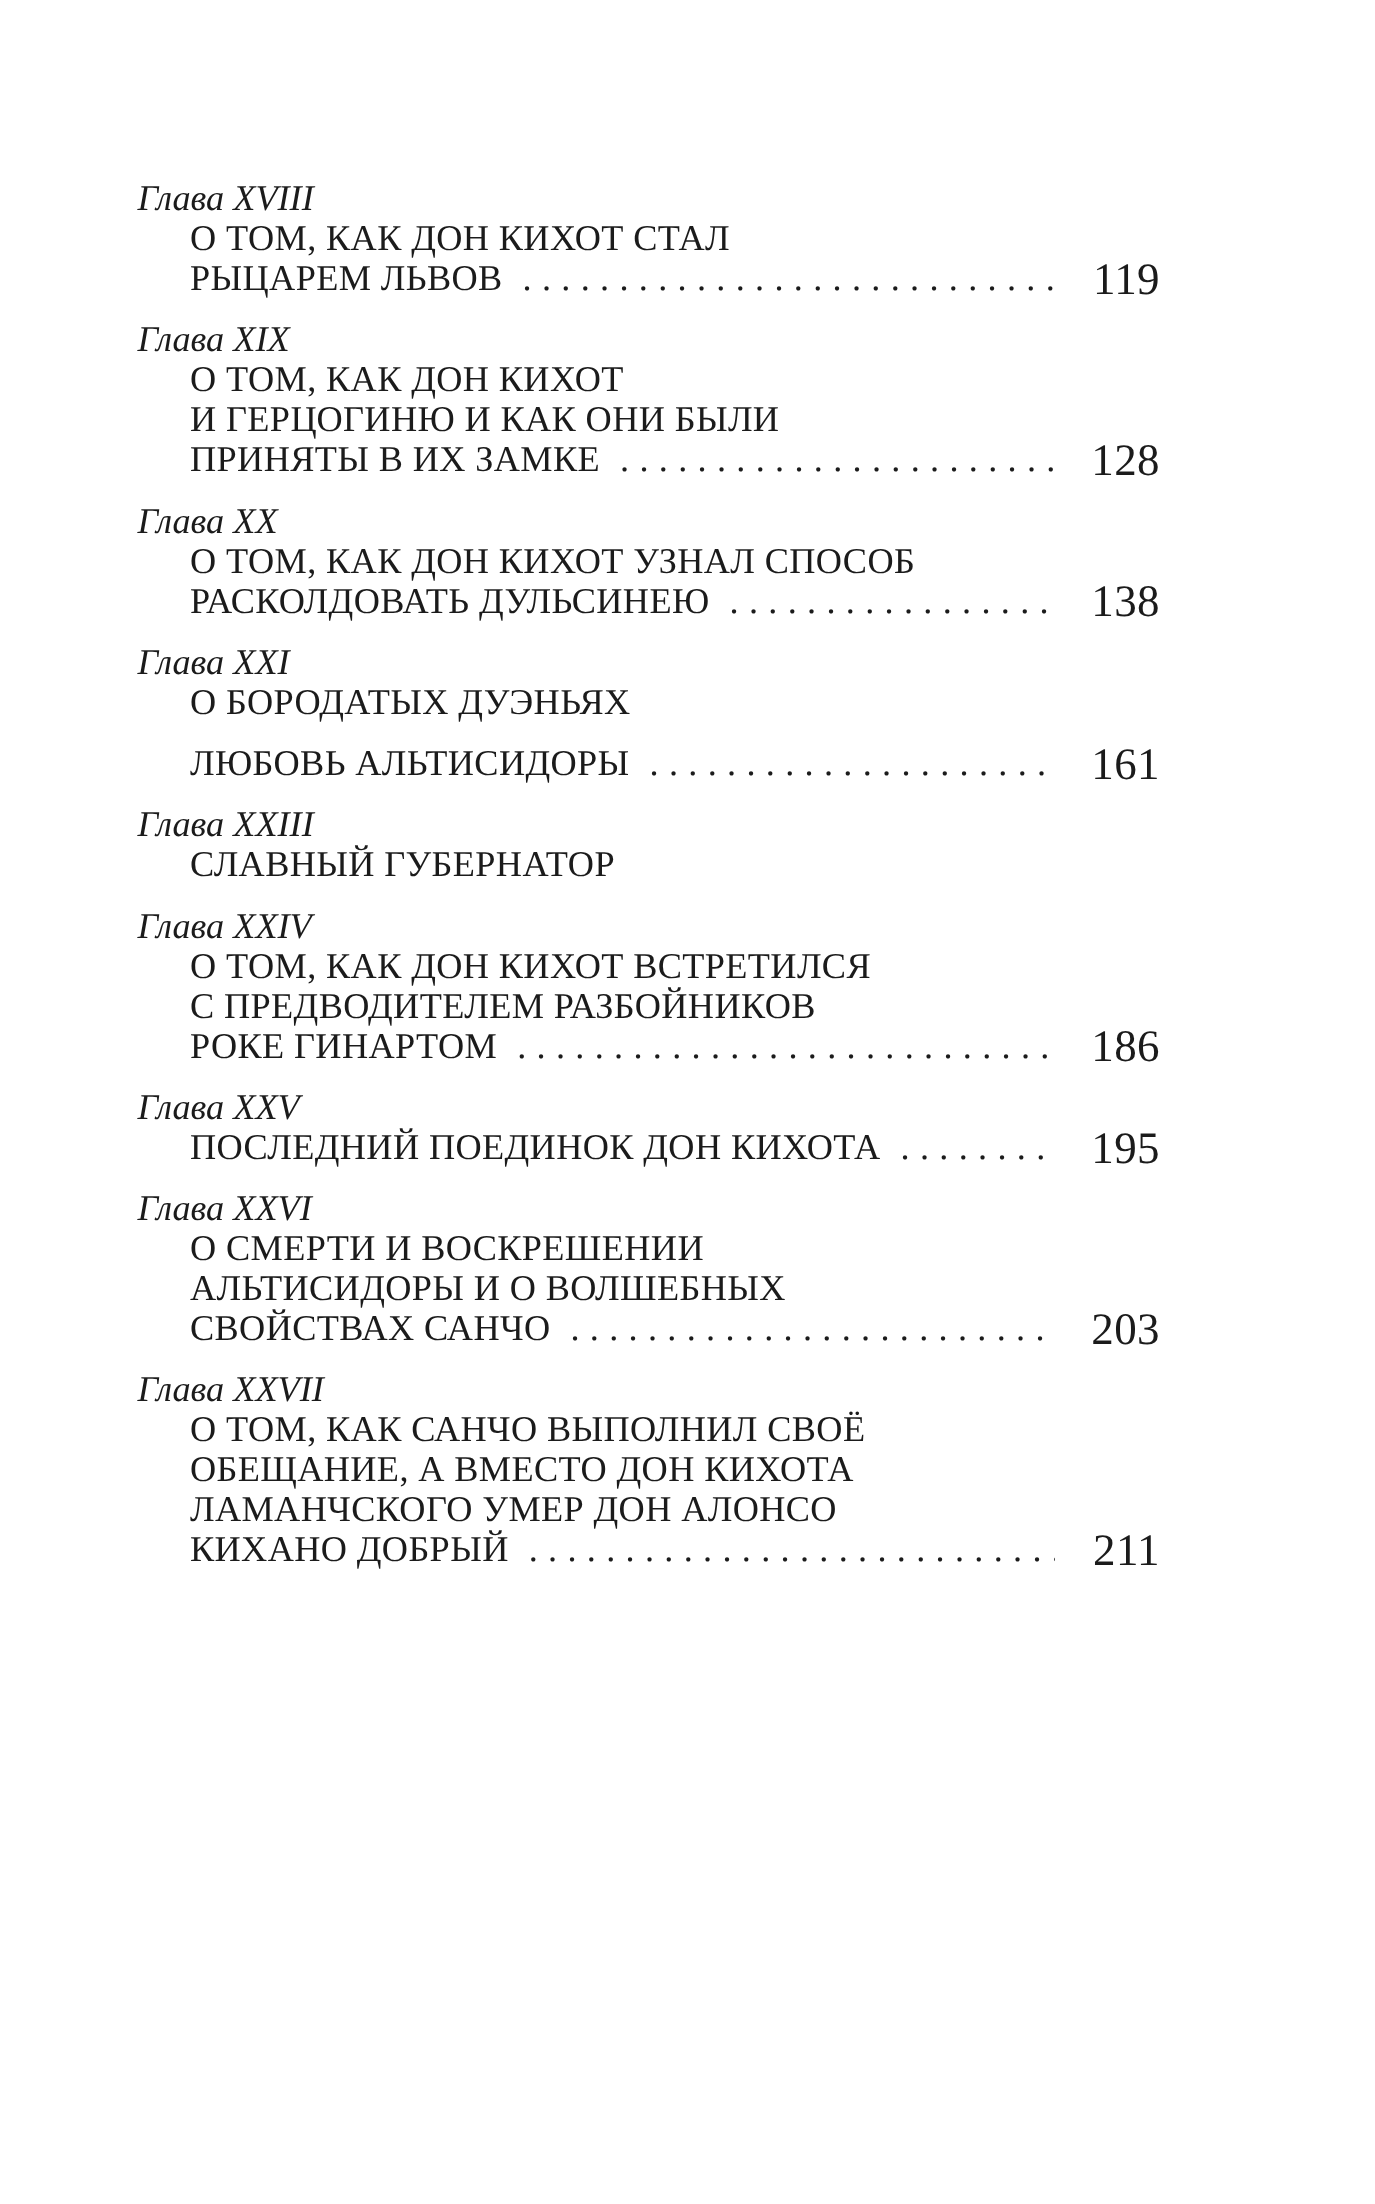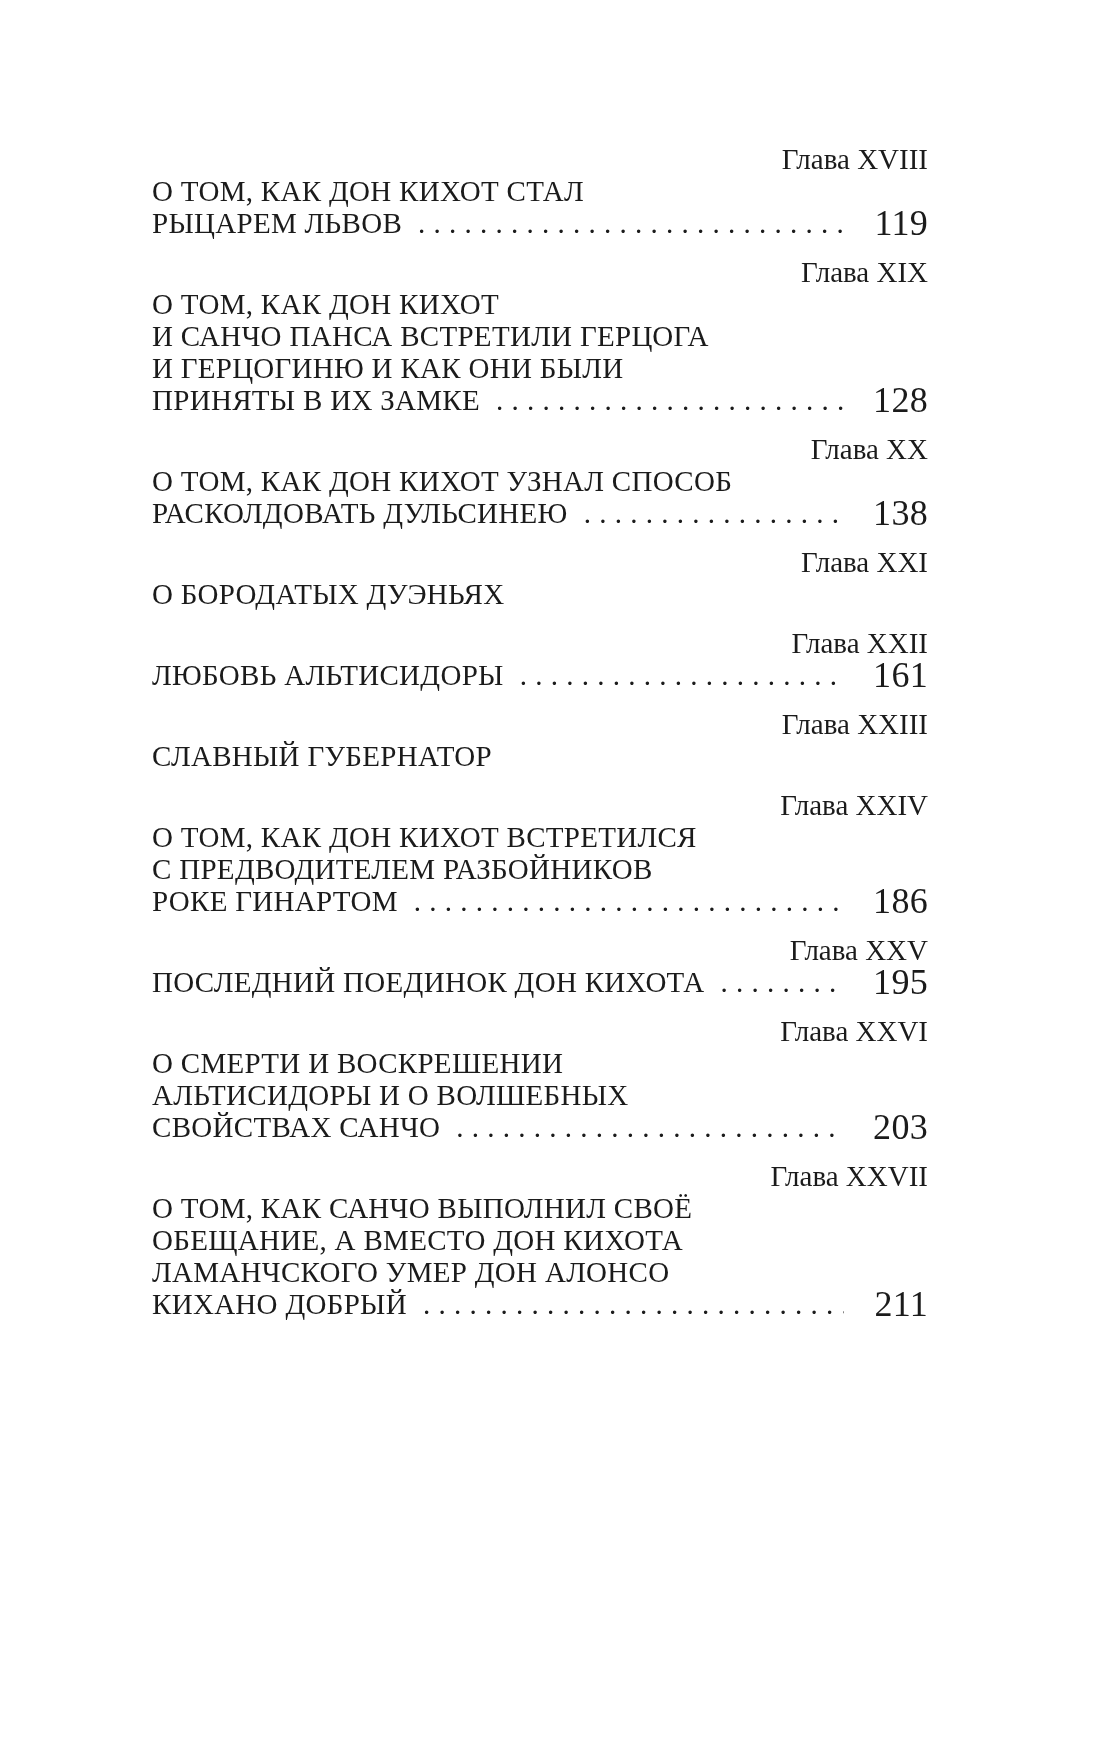--- a/index.html
+++ b/index.html
@@ -18,24 +18,24 @@
   .toc {
     position: absolute;
     left: 110px;
     top: 143px;
     width: 818px; 
   }
   .toc-entry {
     margin-bottom: 17px;
   }
   .chapter-heading {
+    font-style: italic;
     font-size: 29px;
     line-height: 32px;
     white-space: nowrap;
-    text-align: right;
   }
   .title-lines {
     padding-left: 42px;
   }
   .title-line {
     display: flex;
     align-items: center;
     font-size: 29px;
     line-height: 32px;
     letter-spacing: 0.3px;
@@ -83,23 +83,20 @@
         </div>
   </section>
 
   <section class="toc-entry">
     <div class="chapter-heading">Глава XIX</div>
     <div class="title-lines">
           <div class="title-line">
             <span class="title-text">О ТОМ, КАК ДОН КИХОТ</span>
           </div>
           <div class="title-line">
-            <span class="title-text">И САНЧО ПАНСА ВСТРЕТИЛИ ГЕРЦОГА</span>
-          </div>
-          <div class="title-line">
             <span class="title-text">И ГЕРЦОГИНЮ И КАК ОНИ БЫЛИ</span>
           </div>
           <div class="title-line">
             <span class="title-text">ПРИНЯТЫ В ИХ ЗАМКЕ</span>
             <span class="leader"></span>
             <span class="page-num">128</span>
           </div>
         </div>
   </section>
 
@@ -120,21 +117,20 @@
   <section class="toc-entry">
     <div class="chapter-heading">Глава XXI</div>
     <div class="title-lines">
           <div class="title-line">
             <span class="title-text">О БОРОДАТЫХ ДУЭНЬЯХ</span>
           </div>
         </div>
   </section>
 
   <section class="toc-entry">
-    <div class="chapter-heading">Глава XXII</div>
     <div class="title-lines">
           <div class="title-line">
             <span class="title-text">ЛЮБОВЬ АЛЬТИСИДОРЫ</span>
             <span class="leader"></span>
             <span class="page-num">161</span>
           </div>
         </div>
   </section>
 
   <section class="toc-entry">

